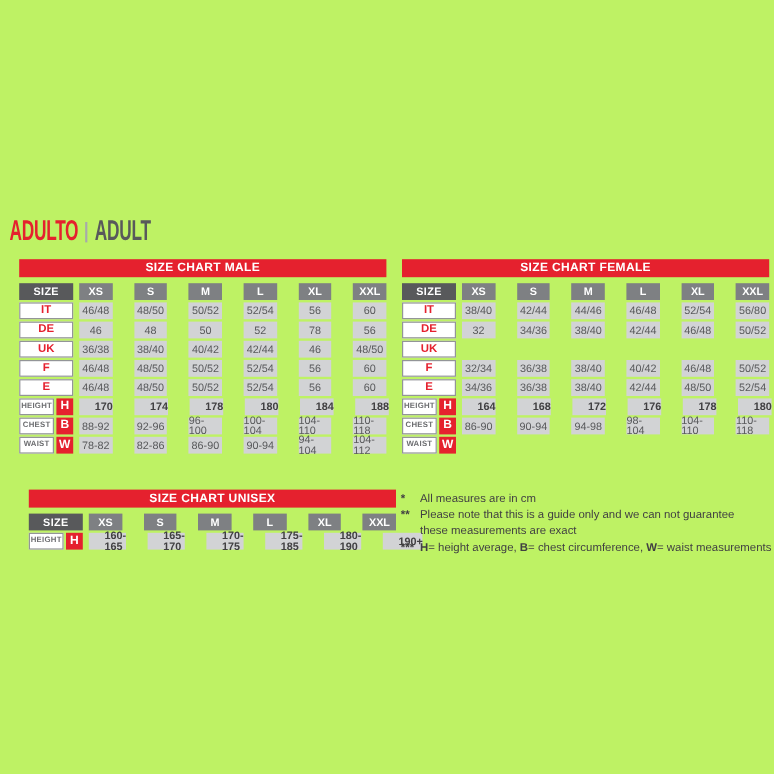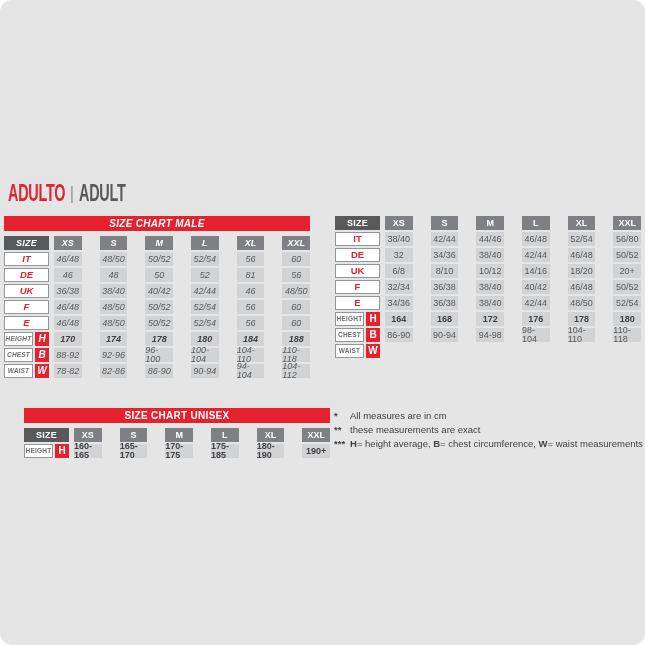--- a/index.html
+++ b/index.html
@@ -8,50 +8,50 @@
     --mid-gray:#7E8083;
     --cell-gray:#D2D3D5;
     --border-gray:#939598;
     --text-gray:#58595B;
     --bold-gray:#414042;
     --footnote-gray:#414042;
   }
   *{margin:0;padding:0;box-sizing:border-box;}
   html,body{width:645px;height:645px;background:#fff;overflow:hidden;
     font-family:"Liberation Sans", sans-serif;}
-  .page{position:relative;width:645px;height:645px;background:#e5e5e5;border-radius:12px;}
+  .page{position:relative;width:645px;height:645px;background:#bef264;}
 
   
   .title{position:absolute;left:8px;top:181px;white-space:nowrap;
     font-weight:bold;font-size:24px;line-height:24px;letter-spacing:-0.4px;
     transform:scaleX(0.60);transform-origin:0 0;}
   .t-red{color:var(--red);}
   .t-gray{color:var(--dark-gray);}
   .t-sep{display:inline-block;width:3px;height:17px;background:#A7A9AC;
     margin:0 10px;vertical-align:-2px;}
 
   
   .sc-table{position:absolute;width:306px;}
-  #table-male{left:4px;top:216px;font-style:italic;}
+  #table-male{left:16px;top:216px;}
   #table-female{left:335px;top:216px;}
   #table-unisex{left:24px;top:408px;}
   .sc-titlebar{height:15px;background:var(--red);color:#fff;font-weight:bold;
     font-size:10px;line-height:15px;text-align:center;letter-spacing:.3px;
     margin-bottom:5px;}
   .sc-row{display:flex;height:14px;margin-bottom:2px;}
   .sc-label{width:45px;flex:none;display:flex;}
   .sc-gut{width:5px;flex:none;}
   .sc-cells{flex:1;display:flex;gap:18px;}
   .sc-cell{flex:1;display:flex;align-items:center;justify-content:center;
     line-height:1;}
   .head-size{width:100%;background:var(--dark-gray);color:#fff;
     font-weight:bold;font-size:9px;letter-spacing:.3px;text-align:right;}
   .head-col{background:var(--mid-gray);color:#fff;font-weight:bold;font-size:9px;}
   .val{background:var(--cell-gray);color:var(--text-gray);font-size:9px;}
-  .val.bold{font-weight:bold;color:var(--bold-gray);}
+  .val.bold{font-weight:bold;color:var(--bold-gray);padding-left:13px;}
   .rowlabel{width:100%;background:#fff;border:1px solid var(--border-gray);
     color:var(--red);font-weight:bold;font-size:9.5px;}
   .mlabel{flex:none;width:29px;background:#fff;border:1px solid var(--border-gray);
     color:#6D6E71;font-weight:bold;font-size:6.5px;letter-spacing:.2px;
     margin-right:2px;}
   .mletter{flex:none;width:14px;background:var(--red);color:#fff;
     font-weight:bold;font-size:10px;}
 
   
   #footnotes{position:absolute;left:334px;top:409px;width:311px;
@@ -103,21 +103,21 @@
       <div class="sc-row">
         <div class="sc-label">
           <div class="sc-cell rowlabel">DE</div>
         </div>
         <div class="sc-gut"></div>
         <div class="sc-cells">
           <div class="sc-cell val">46</div>
           <div class="sc-cell val">48</div>
           <div class="sc-cell val">50</div>
           <div class="sc-cell val">52</div>
-          <div class="sc-cell val">81</div>
+          <div class="sc-cell val">78</div>
           <div class="sc-cell val">56</div>
         </div>
       </div>
       <div class="sc-row">
         <div class="sc-label">
           <div class="sc-cell rowlabel">UK</div>
         </div>
         <div class="sc-gut"></div>
         <div class="sc-cells">
           <div class="sc-cell val">36/38</div>
@@ -197,20 +197,21 @@
           <div class="sc-cell val">82-86</div>
           <div class="sc-cell val">86-90</div>
           <div class="sc-cell val">90-94</div>
           <div class="sc-cell val">94-104</div>
           <div class="sc-cell val">104-112</div>
         </div>
       </div>
     </div>
 
   <div class="sc-table" id="table-female">
+      <div class="sc-titlebar">SIZE CHART FEMALE</div>
       <div class="sc-row">
         <div class="sc-label">
           <div class="sc-cell head-size">SIZE</div>
         </div>
         <div class="sc-gut"></div>
         <div class="sc-cells">
           <div class="sc-cell head-col">XS</div>
           <div class="sc-cell head-col">S</div>
           <div class="sc-cell head-col">M</div>
           <div class="sc-cell head-col">L</div>
@@ -244,28 +245,20 @@
           <div class="sc-cell val">42/44</div>
           <div class="sc-cell val">46/48</div>
           <div class="sc-cell val">50/52</div>
         </div>
       </div>
       <div class="sc-row">
         <div class="sc-label">
           <div class="sc-cell rowlabel">UK</div>
         </div>
         <div class="sc-gut"></div>
-        <div class="sc-cells">
-          <div class="sc-cell val">6/8</div>
-          <div class="sc-cell val">8/10</div>
-          <div class="sc-cell val">10/12</div>
-          <div class="sc-cell val">14/16</div>
-          <div class="sc-cell val">18/20</div>
-          <div class="sc-cell val">20+</div>
-        </div>
       </div>
       <div class="sc-row">
         <div class="sc-label">
           <div class="sc-cell rowlabel">F</div>
         </div>
         <div class="sc-gut"></div>
         <div class="sc-cells">
           <div class="sc-cell val">32/34</div>
           <div class="sc-cell val">36/38</div>
           <div class="sc-cell val">38/40</div>
@@ -361,20 +354,21 @@
     </div>
 
   <div id="footnotes">
     <div class="fn-row">
       <div class="fn-marker">*</div>
       <div class="fn-text">All measures are in cm</div>
     </div>
     <div class="fn-row">
       <div class="fn-marker">**</div>
       <div class="fn-text">
+        <div>Please note that this is a guide only and we can not guarantee</div>
         <div>these measurements are exact</div>
       </div>
     </div>
     <div class="fn-row">
       <div class="fn-marker">***</div>
       <div class="fn-text"><span class="b">H</span><span>= height average, </span><span class="b">B</span><span>= chest circumference, </span><span class="b">W</span><span>= waist measurements</span>
       </div>
     </div>
   </div>
 

